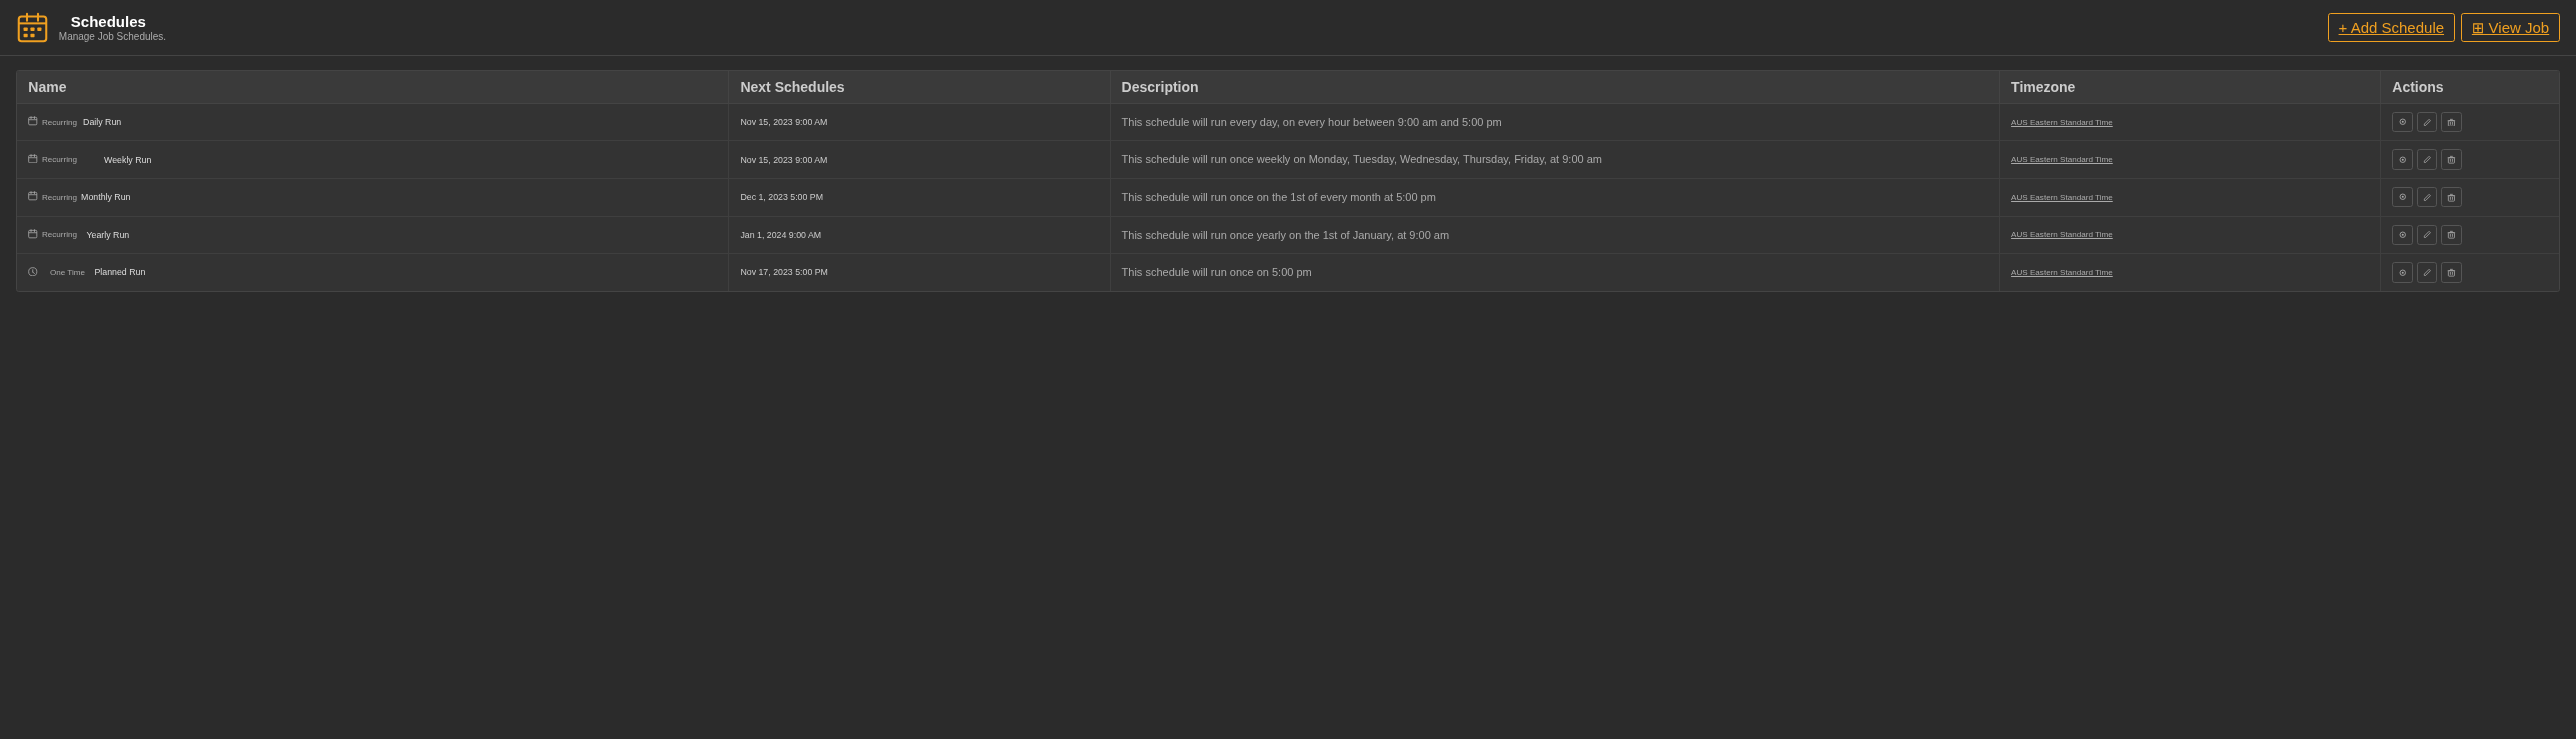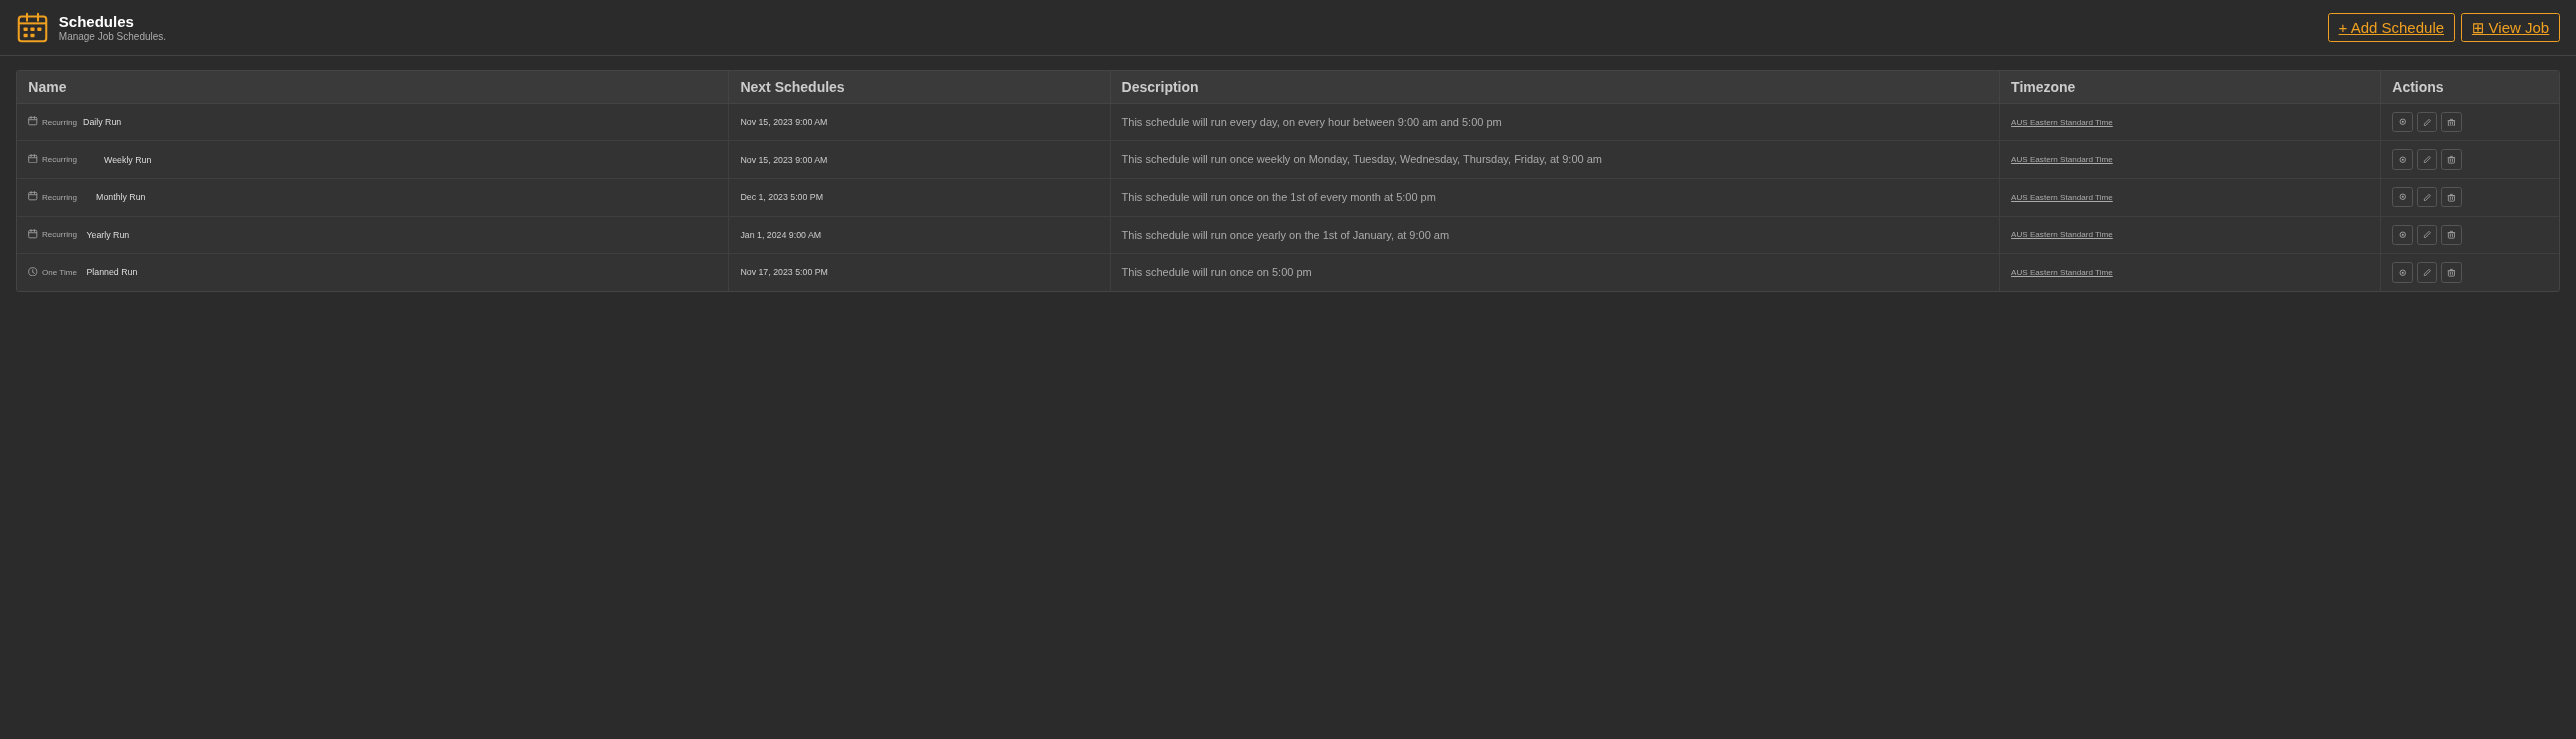--- a/index.html
+++ b/index.html
@@ -34,20 +34,21 @@
     .calendar-icon {
       width: 33px;
       height: 33px;
       color: #f0a020;
     }
 
     .header-text h1 {
       font-size: 15px;
       color: #fff;
       font-weight: bold;
+      margin-left: 12px;
     }
 
     .header-text p {
       font-size: 10px;
       color: #aaa;
       margin-top: 1.4px;
     }
 
     .header-buttons {
       display: flex;
@@ -302,21 +303,21 @@
           <tr>
             <td class="col-name">
               <div style="display: flex; align-items: center; gap: 4.1px;">
                 <span style="color: rgb(170, 170, 170); font-size: 8.8px;"><svg width="9.5" height="9.5" viewBox="0 0 14 14" fill="none" xmlns="http://www.w3.org/2000/svg">
         <rect x="1" y="2" width="12" height="11" rx="1.5" stroke="#aaa" stroke-width="1.2" fill="none"></rect>
         <line x1="1" y1="5.5" x2="13" y2="5.5" stroke="#aaa" stroke-width="1.2"></line>
         <line x1="4.5" y1="1" x2="4.5" y2="4" stroke="#aaa" stroke-width="1.2" stroke-linecap="round"></line>
         <line x1="9.5" y1="1" x2="9.5" y2="4" stroke="#aaa" stroke-width="1.2" stroke-linecap="round"></line>
       </svg></span>
                 <span style="color: rgb(170, 170, 170); font-size: 8.1px;">Recurring</span>
-                <span style="color: rgb(221, 221, 221); font-weight: normal; margin-left: 15px;">Monthly Run</span>
+                <span style="color: rgb(221, 221, 221); font-weight: normal; margin-left: 0;">Monthly Run</span>
               </div>
             </td>
             <td class="col-next">Dec 1, 2023 5:00 PM</td>
             <td class="col-desc description-cell">This schedule will run once on the 1st of every month at 5:00 pm</td>
             <td class="col-tz timezone-cell">AUS Eastern Standard Time</td>
             <td class="col-actions">
               <div class="actions-cell">
                 <button class="action-btn" title="View">
                   <svg width="9.5" height="9.5" viewBox="0 0 14 14" fill="none" xmlns="http://www.w3.org/2000/svg">
       <circle cx="7" cy="7" r="4" stroke="#aaa" stroke-width="1.3" fill="none"></circle>
@@ -382,21 +383,21 @@
             </td>
           </tr>
           <tr>
             <td class="col-name">
               <div style="display: flex; align-items: center; gap: 4.1px;">
                 <span style="color: rgb(170, 170, 170); font-size: 8.8px;"><svg width="9.5" height="9.5" viewBox="0 0 14 14" fill="none" xmlns="http://www.w3.org/2000/svg">
         <circle cx="7" cy="7" r="6" stroke="#aaa" stroke-width="1.2" fill="none"></circle>
         <line x1="7" y1="4" x2="7" y2="7.5" stroke="#aaa" stroke-width="1.2" stroke-linecap="round"></line>
         <line x1="7" y1="7.5" x2="9.5" y2="9.5" stroke="#aaa" stroke-width="1.2" stroke-linecap="round"></line>
       </svg></span>
-                <span style="color: rgb(170, 170, 170); font-size: 8.1px;">One Time</span>
+                <span style="color: rgb(170, 170, 170); font-size: 8.1px; margin-left: 8px;">One Time</span>
                 <span style="color: rgb(221, 221, 221); font-weight: normal; margin-left: 5.4px;">Planned Run</span>
               </div>
             </td>
             <td class="col-next">Nov 17, 2023 5:00 PM</td>
             <td class="col-desc description-cell">This schedule will run once on 5:00 pm</td>
             <td class="col-tz timezone-cell">AUS Eastern Standard Time</td>
             <td class="col-actions">
               <div class="actions-cell">
                 <button class="action-btn" title="View">
                   <svg width="9.5" height="9.5" viewBox="0 0 14 14" fill="none" xmlns="http://www.w3.org/2000/svg">

